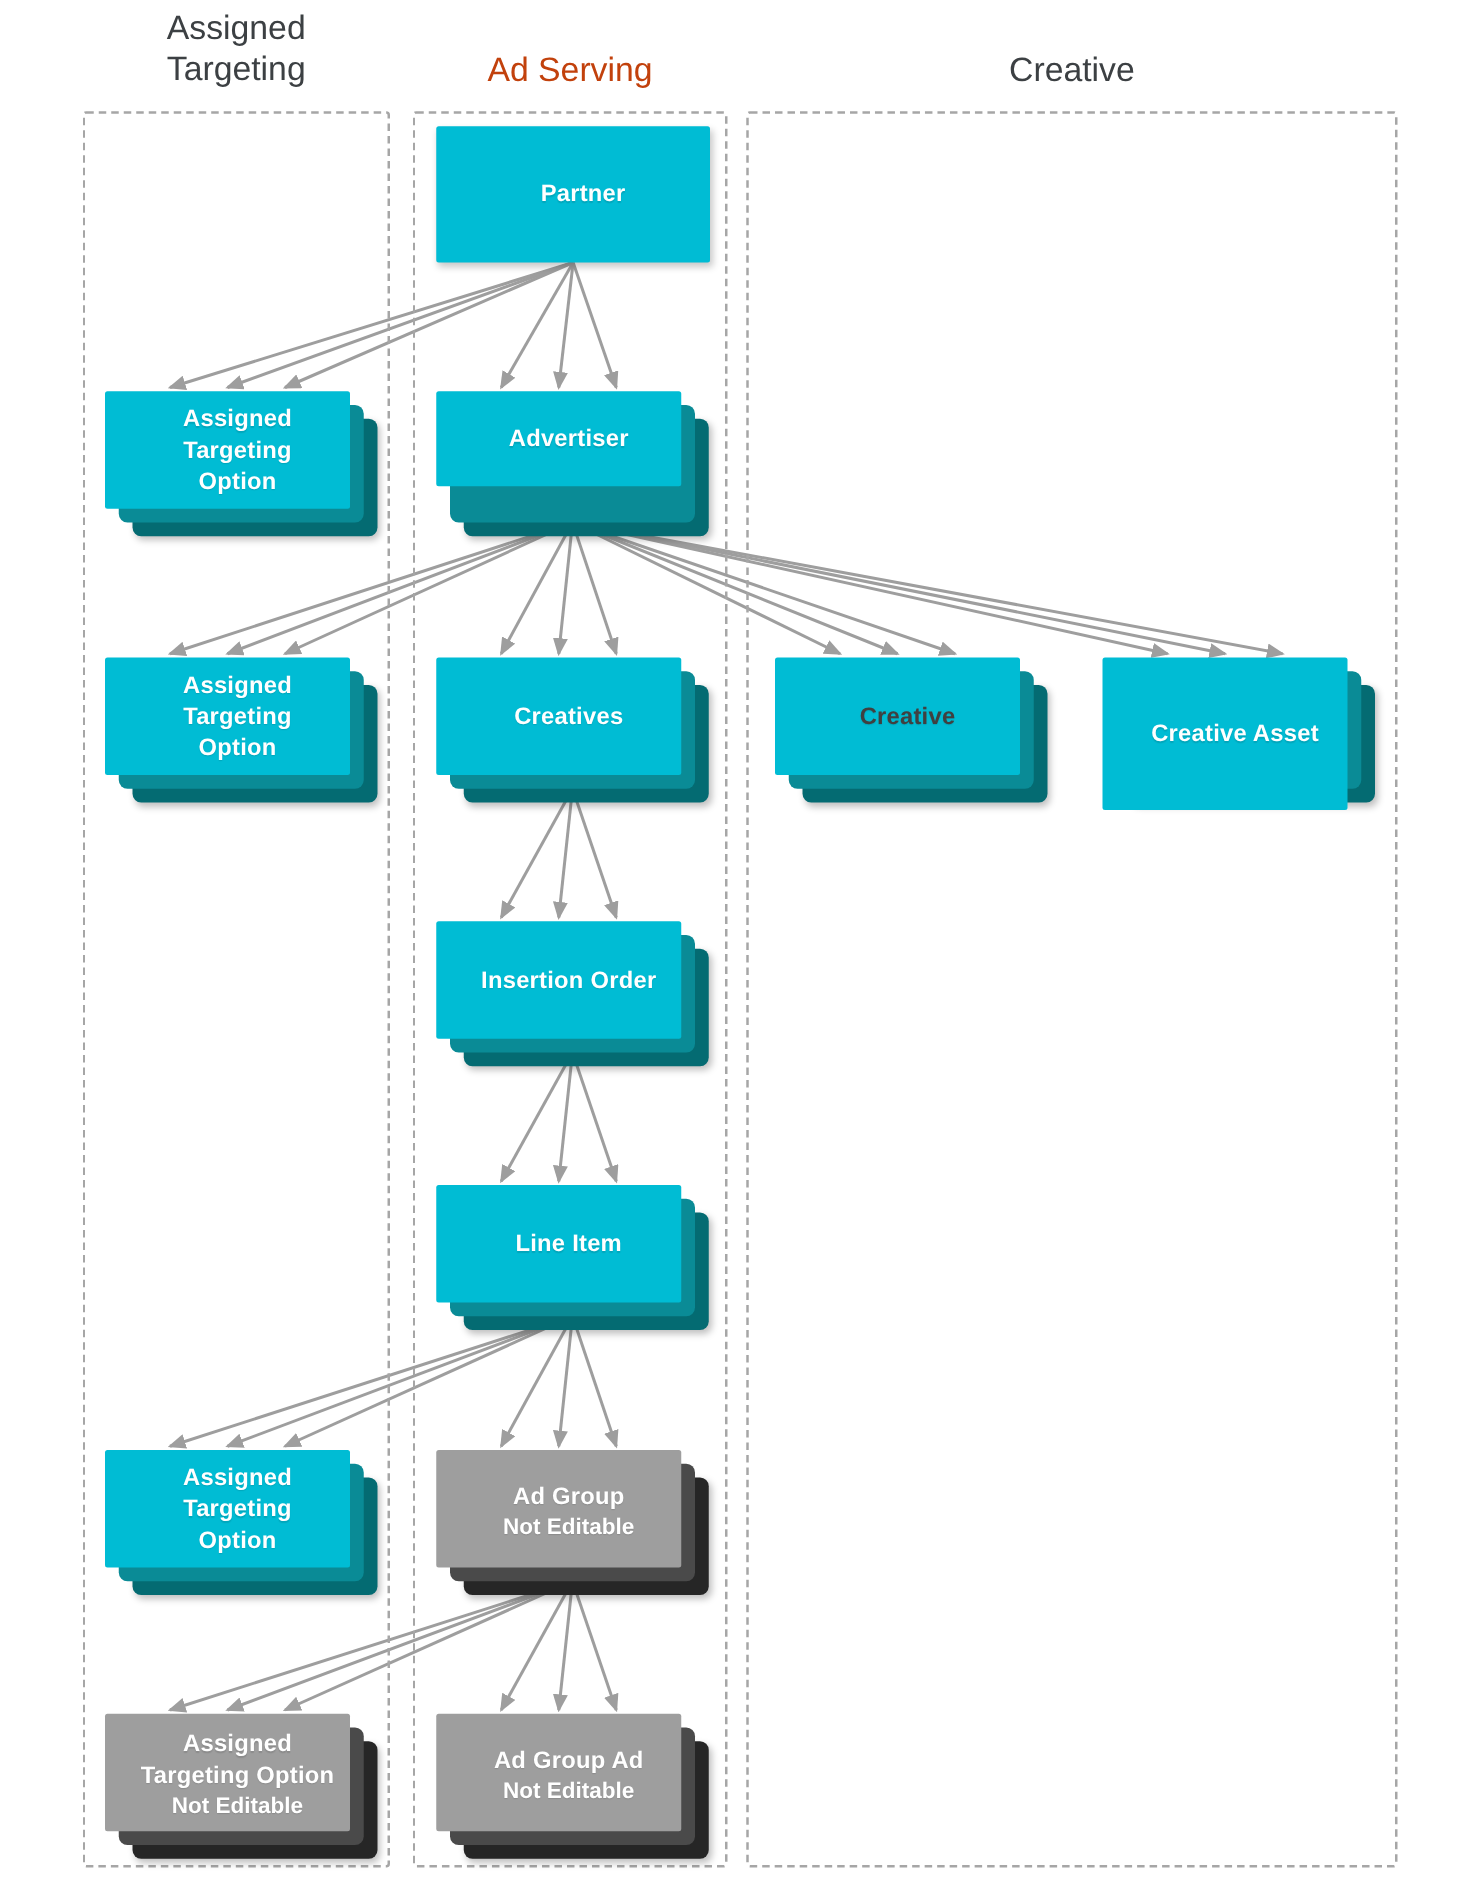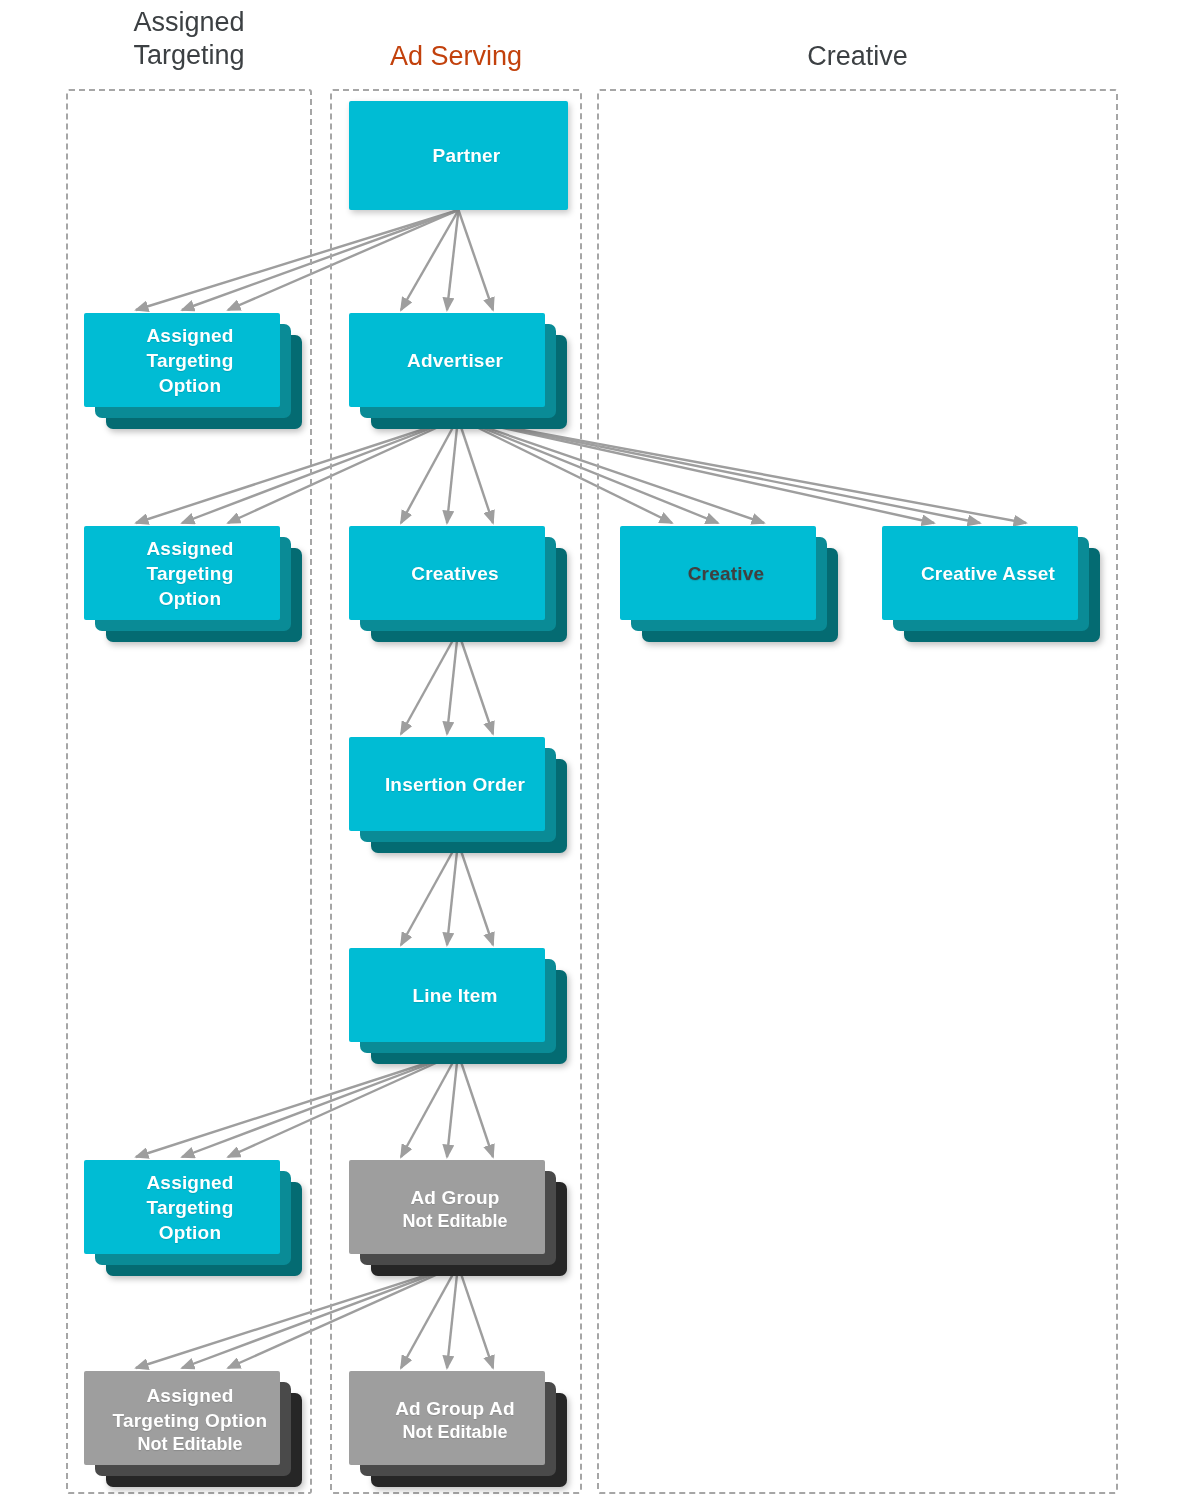--- a/index.html
+++ b/index.html
@@ -155,21 +155,21 @@
         <div class="layer l2" style="left: 11px; top: 11px; width: 196px; height: 94px; background: rgb(10, 139, 150);"></div>
         <div class="front" style="width: 196px; height: 94px; background: rgb(0, 188, 212); color: rgb(255, 255, 255);">
           <div class="title">Assigned
 Targeting
 Option</div>
         </div>
       </div>
       <div class="card stacked" style="left: 349px; top: 313px; width: 196px; height: 94px;">
         <div class="layer l3" style="left: 22px; top: 22px; width: 196px; height: 94px; background: rgb(4, 107, 114);"></div>
         <div class="layer l2" style="left: 11px; top: 11px; width: 196px; height: 94px; background: rgb(10, 139, 150);"></div>
-        <div class="front" style="width: 196px; height: 94px; background: rgb(0, 188, 212); color: rgb(255, 255, 255);">
+        <div class="front" style="width: 196px; height: 76px; background: rgb(0, 188, 212); color: rgb(255, 255, 255);">
           <div class="title">Advertiser</div>
         </div>
       </div>
       <div class="card stacked" style="left: 84px; top: 526px; width: 196px; height: 94px;">
         <div class="layer l3" style="left: 22px; top: 22px; width: 196px; height: 94px; background: rgb(4, 107, 114);"></div>
         <div class="layer l2" style="left: 11px; top: 11px; width: 196px; height: 94px; background: rgb(10, 139, 150);"></div>
         <div class="front" style="width: 196px; height: 94px; background: rgb(0, 188, 212); color: rgb(255, 255, 255);">
           <div class="title">Assigned
 Targeting
 Option</div>
@@ -185,21 +185,21 @@
       <div class="card stacked" style="left: 620px; top: 526px; width: 196px; height: 94px;">
         <div class="layer l3" style="left: 22px; top: 22px; width: 196px; height: 94px; background: rgb(4, 107, 114);"></div>
         <div class="layer l2" style="left: 11px; top: 11px; width: 196px; height: 94px; background: rgb(10, 139, 150);"></div>
         <div class="front" style="width: 196px; height: 94px; background: rgb(0, 188, 212); color: #404040;">
           <div class="title">Creative</div>
         </div>
       </div>
       <div class="card stacked" style="left: 882px; top: 526px; width: 196px; height: 94px;">
         <div class="layer l3" style="left: 22px; top: 22px; width: 196px; height: 94px; background: rgb(4, 107, 114);"></div>
         <div class="layer l2" style="left: 11px; top: 11px; width: 196px; height: 94px; background: rgb(10, 139, 150);"></div>
-        <div class="front" style="width: 196px; height: 94px; background: rgb(0, 188, 212); color: rgb(255, 255, 255);">
+        <div class="front" style="width: 196px; height: 122px; background: rgb(0, 188, 212); color: rgb(255, 255, 255);">
           <div class="title">Creative Asset</div>
         </div>
       </div>
       <div class="card stacked" style="left: 349px; top: 737px; width: 196px; height: 94px;">
         <div class="layer l3" style="left: 22px; top: 22px; width: 196px; height: 94px; background: rgb(4, 107, 114);"></div>
         <div class="layer l2" style="left: 11px; top: 11px; width: 196px; height: 94px; background: rgb(10, 139, 150);"></div>
         <div class="front" style="width: 196px; height: 94px; background: rgb(0, 188, 212); color: rgb(255, 255, 255);">
           <div class="title">Insertion Order</div>
         </div>
       </div>

